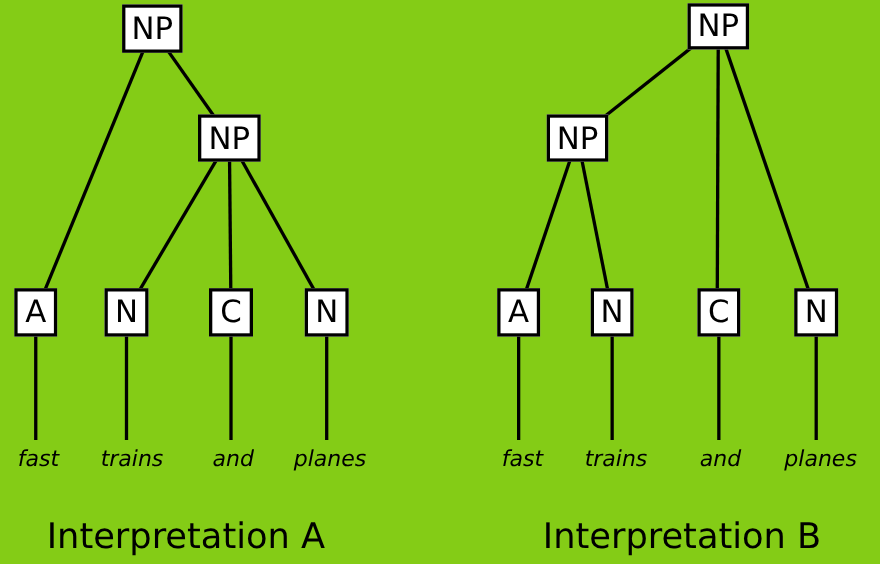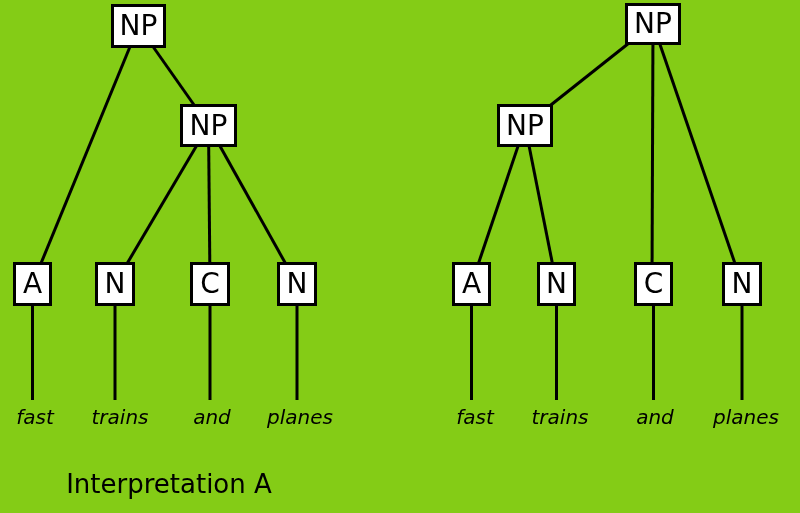--- a/index.html
+++ b/index.html
@@ -12,21 +12,21 @@
     position:absolute;box-sizing:border-box;border:3px solid #000000;
     background:#ffffff;display:flex;align-items:center;justify-content:center;
     font-size:28px;line-height:1;z-index:2;
   }
   .word{
     position:absolute;top:407px;transform:translateX(-50%);
     font-style:italic;font-size:20px;line-height:1;white-space:nowrap;z-index:2;
   }
   .caption{
     position:absolute;top:471px;transform:translateX(-50%);
-    font-size:26px;line-height:1;white-space:nowrap;z-index:2;
+    font-size:32px;line-height:1;white-space:nowrap;z-index:2;
   }
 </style>
 </head>
 <body>
 
 <div class="canvas">
 
   <svg class="edges" width="800" height="513">
     <g stroke="#000000" stroke-width="3">
       <line x1="138.5" y1="26" x2="32.5" y2="284"></line>
@@ -71,14 +71,15 @@
   <div class="node" style="left:452px;top:262px;width:39px;height:44px">A</div>
   <div class="node" style="left:537px;top:262px;width:39px;height:44px">N</div>
   <div class="node" style="left:634px;top:262px;width:39px;height:44px">C</div>
   <div class="node" style="left:722px;top:262px;width:40px;height:44px">N</div>
 
   <div class="word" style="left:475px">fast</div>
   <div class="word" style="left:560px">trains</div>
   <div class="word" style="left:655px">and</div>
   <div class="word" style="left:746px">planes</div>
 
+  <div class="caption" style="left:620px">Interpretation B</div>
 
 </div>
 
 </body></html>

